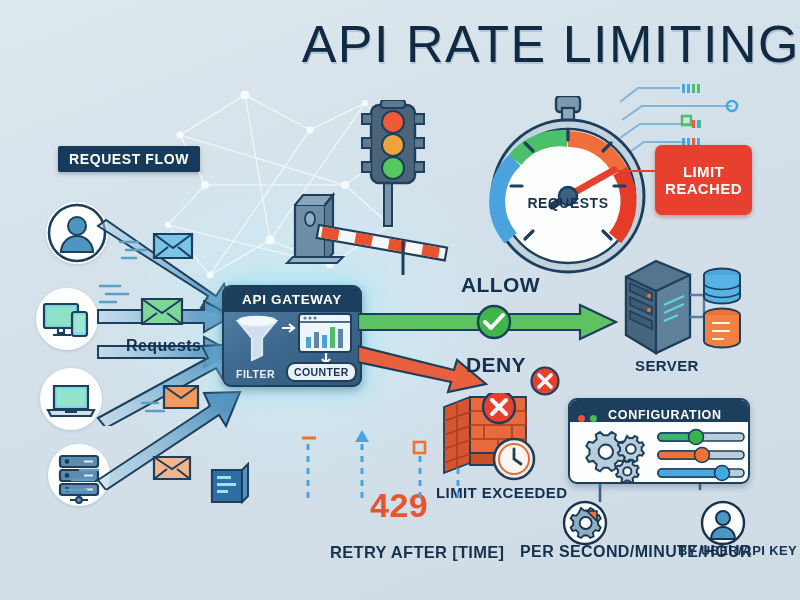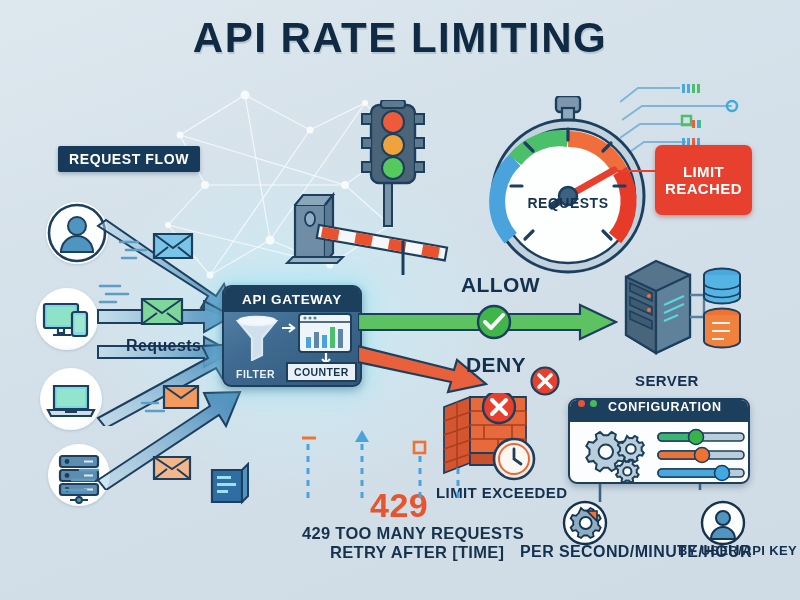--- a/index.html
+++ b/index.html
@@ -12,22 +12,22 @@
     position:relative; width:800px; height:600px;
     background:
       radial-gradient(ellipse 300px 240px at 300px 320px, rgba(200,240,250,.75) 0%, rgba(214,226,234,0) 70%),
       linear-gradient(160deg,#dde7ee 0%, #d3e0e9 45%, #cfdce6 100%);
   }
   .lbl { position:absolute; font-weight:bold; color:#14304f; letter-spacing:.4px;
          text-transform:uppercase; white-space:nowrap; }
 
   
   #title {
-    position:absolute; top:14px; left:0; width:800px; text-align:center;
-    font-size:42px; font-weight:bold; color:#102a43; letter-spacing:1.5px;
+    position:absolute; top:14px; left:0; width:800px; text-align:right;
+    font-size:52px; font-weight:normal; color:#102a43; letter-spacing:1.5px;
     text-shadow:1px 2px 0 rgba(140,165,185,.45);
   }
 
   
   .badge { position:absolute; background:#183a5a; color:#fff; font-weight:bold;
            border-radius:2px; padding:5px 11px; font-size:14px; letter-spacing:.6px;
            box-shadow:0 2px 4px rgba(20,48,79,.3); }
 
   
   #mesh { position:absolute; left:150px; top:75px; width:260px; height:250px; opacity:.85; }
@@ -46,38 +46,38 @@
              border-radius:9px; overflow:hidden;
              background:linear-gradient(150deg,#5d89ad 0%, #3f6a91 45%, #32587a 100%);
              border:2px solid #1d3f5e; box-shadow:0 3px 8px rgba(20,45,75,.35),
              0 0 22px 6px rgba(140,225,245,.55); }
   #gwtitle { height:25px; background:#1d3f5e; color:#fff; font-size:13.5px; font-weight:bold;
              display:flex; align-items:center; justify-content:center; letter-spacing:.7px; }
   #gwbody { position:relative; height:77px; }
   .gwlabel { position:absolute; color:#eaf3f9; font-weight:bold; font-size:10.5px;
              letter-spacing:.5px;text-align:center; }
   #counterbtn { position:absolute; left:62px; top:50px; background:#e9f1f7;
-                border:2px solid #1d3f5e; border-radius:0; color:#15334f;
+                border:2px solid #1d3f5e; border-radius:9px; color:#15334f;
                 font-size:10.5px; font-weight:bold; padding:2px 6px; letter-spacing:.4px; }
 
   
   #gauge { position:absolute; left:478px; top:96px; width:180px; height:180px; }
   #gaugetxt { position:absolute; left:478px; top:195px; width:180px; text-align:center;
               font-size:14px; font-weight:bold; color:#17334e; line-height:17px;
               letter-spacing:.5px; text-transform:uppercase; }
   #limitbadge { position:absolute; left:655px; top:145px; background:#e8402e;
                 color:#fff; font-weight:bold; font-size:15px; border-radius:7px;
                 padding:18px 10px; text-align:center; line-height:17px; letter-spacing:.4px;
                 box-shadow:0 2px 5px rgba(150,40,25,.4); }
 
   
   #config { position:absolute; left:568px; top:398px; width:182px; height:86px;
             border-radius:9px; overflow:hidden; background:#fbfdfe;
             border:2px solid #1d3f5e; box-shadow:0 3px 7px rgba(25,55,85,.3); }
-  #cfgbar { height:22px; background:#1d3f5e; display:flex; align-items:flex-start; padding:0 8px; }
+  #cfgbar { height:22px; background:#1d3f5e; display:flex; align-items:flex-end; padding:0 8px; }
   .dot { width:7px; height:7px; border-radius:50%; margin-right:5px; }
   #cfgtitle { color:#fff; font-size:12.5px; font-weight:bold; margin-left:6px; letter-spacing:.7px; }
 
   .big429 { position:absolute; left:370px; top:486px; font-size:34px; font-weight:bold;
             color:#e8542f; letter-spacing:.5px; }
   .err1 { position:absolute; left:302px; top:524px; font-size:16.5px; font-weight:bold;
           color:#16324d; letter-spacing:.3px; }
   .err2 { position:absolute; left:330px; top:543px; font-size:16.5px; font-weight:bold;
           color:#16324d; letter-spacing:.3px; }
 </style>
@@ -398,21 +398,20 @@
     </g>
     <circle cx="57" cy="14" r="16" fill="#e8402e" stroke="#1d3f5e" stroke-width="2.4"></circle>
     <path d="M50 7l14 14M64 7L50 21" stroke="#fff" stroke-width="4" stroke-linecap="round"></path>
     <circle cx="72" cy="66" r="20" fill="#f6ece4" stroke="#1d3f5e" stroke-width="2.6"></circle>
     <circle cx="72" cy="66" r="15" fill="#fdf7f2" stroke="#e8693c" stroke-width="2"></circle>
     <path d="M72 56v10l7 5" stroke="#1d3f5e" stroke-width="2.8" fill="none" stroke-linecap="round"></path>
   </svg>
   <div class="lbl" style="left:436px;top:484px;font-size:15px">LIMIT EXCEEDED</div>
 
   <div class="big429">429</div>
-  <div class="err1">429 TOO MANY REQUESTS</div>
   <div class="err2">RETRY AFTER [TIME]</div>
 
   <svg style="position:absolute;left:290px;top:428px;width:180px;height:72px" viewBox="0 0 180 72">
     <g stroke="#4aa3dd" stroke-width="3" stroke-dasharray="6 6" fill="none">
       <path d="M18 70V14"></path>
         <path d="M72 70V10"></path>
         <path d="M130 70V22"></path>
         <path d="M168 70V34"></path>
     </g>
     <path d="M72 2l7 12H65z" fill="#4aa3dd"></path>
@@ -441,21 +440,21 @@
       <path d="M92 28a18 6.5 0 0036 0M92 36a18 6.5 0 0036 0" stroke="#1d3f5e" stroke-width="1.6" fill="none"></path>
     </g>
     <g>
       <ellipse cx="110" cy="60" rx="18" ry="6.5" fill="#ef7233" stroke="#1d3f5e" stroke-width="2"></ellipse>
       <path d="M92 60v26a18 6.5 0 0036 0V60" fill="#f0813f" stroke="#1d3f5e" stroke-width="2"></path>
       <g stroke="#fff3e6" stroke-width="2">
           <path d="M100 68h18M100 76h18M100 84h12"></path>
         </g>
     </g>
   </svg>
-  <div class="lbl" style="left:635px;top:372px;font-size:15px">SERVER</div>
+  <div class="lbl" style="left:635px;top:357px;font-size:15px">SERVER</div>
 
   <div id="config">
     <div id="cfgbar">
       <span class="dot" style="background:#e8533a"></span>
       <span class="dot" style="background:#49b85b"></span>
       <span id="cfgtitle">CONFIGURATION</span>
     </div>
     <div style="position:relative;height:64px">
       <svg style="position:absolute;left:8px;top:4px;width:72px;height:58px" viewBox="0 0 72 58">
         <g fill="#b9cdda" stroke="#1d3f5e" stroke-width="2">

